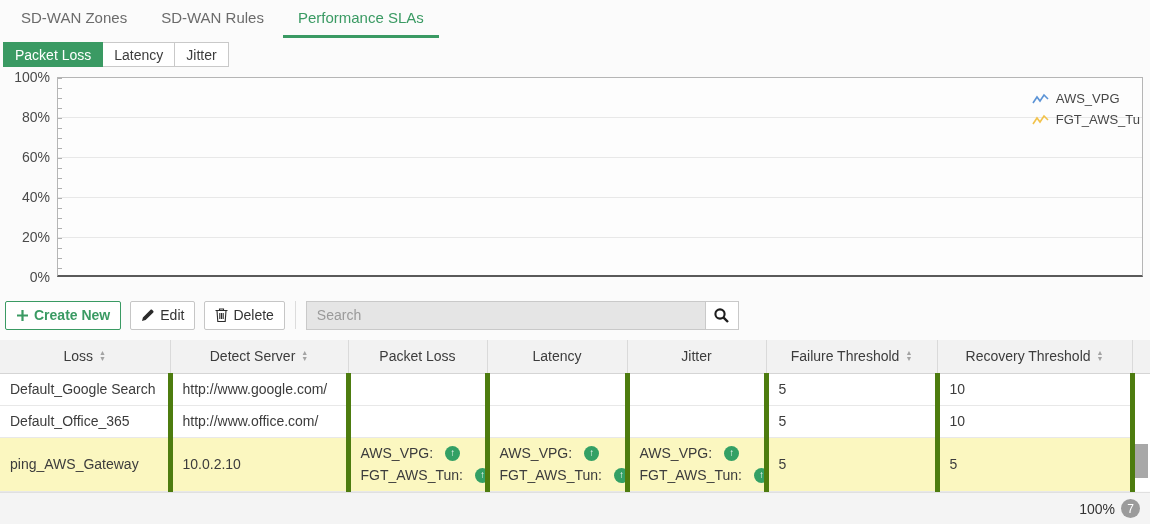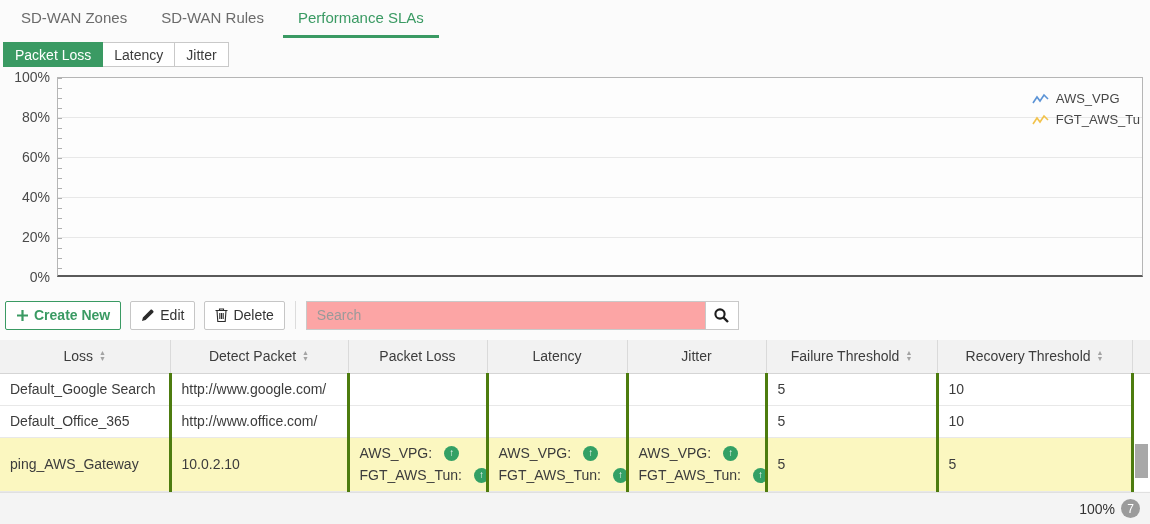--- a/index.html
+++ b/index.html
@@ -52,21 +52,21 @@
   .btn {
     display:inline-flex; align-items:center; gap:5px; height:29px; padding:0 10px;
     background:#fff; border:1px solid #c6c6c6; border-radius:2px;
     font-size:14px; color:#333; cursor:pointer;
   }
   .btn + .btn { margin-left:9px; }
   .btn.create { border-color:#3a9a63; color:#3a9a63;font-weight:bold; }
   .tb-sep { width:1px; height:28px; background:#dcdcdc; margin:0 10px; }
   .search-wrap { display:flex; }
   .search-input {
-    width:400px; height:29px; border:1px solid #c9c9c9; background:#fca5a5;
+    width:400px; height:29px; border:1px solid #c9c9c9; background:#e5e5e5;
     padding:0 10px; font-size:14px; font-family:inherit; color:#333; outline:none;
   }
   .search-input::placeholder { color:#9a9a9a; }
   .search-btn {
     width:33px; height:29px; border:1px solid #c9c9c9; border-left:none; background:#fff;
     display:flex; align-items:center; justify-content:center; cursor:pointer;
   }
 
   
   table.grid { border-collapse:collapse; width:1150px; margin-top:10px; table-layout:fixed; }
@@ -74,21 +74,21 @@
     height:33px; background:#f2f2f2; font-weight:400; font-size:14px; color:#3c3c3c;
     border-bottom:1px solid #d5d5d5; border-right:1px solid #dadada; text-align:center;
     white-space:nowrap; overflow:hidden;
   }
   .grid th .th-inner { display:inline-flex; align-items:center; gap:6px; }
   .sorter { display:inline-flex; flex-direction:column; line-height:5px; color:#a3a3a3; }
   .sorter i { font-style:normal; font-size:7px; height:6px; }
   .sorter i.up::before { content:"▲"; }
   .sorter i.dn::before { content:"▼"; }
   .grid td {
-    border-bottom:1px solid #e8e8e8; border-right:3px solid #4d7c0f;
+    border-bottom:1px solid #e8e8e8; border-right:5px solid #4d7c0f;
     padding:0 10px; font-size:14px; color:#3c3c3c; background:#fff;
     vertical-align:middle; white-space:nowrap; overflow:hidden;
   }
   .grid tr.r1 td, .grid tr.r2 td { height:32px; }
   .grid tr.hl td { height:54px; background:#fbf7c0; }
   .grid td.gutter, .grid tr.hl td.gutter { background:#fff; border-bottom:none; border-right:none; padding:0; }
   .grid th.gutter-h { border-right:none; }
   .mline { display:flex; align-items:center; gap:12px; line-height:22px; height:22px; }
   .upico {
     width:15px; height:15px; border-radius:50%; background:#33a065;
@@ -204,21 +204,21 @@
       <span class="th-inner">
             <span>Loss</span>
             <span class="sorter">
               <i class="up"></i>
               <i class="dn"></i>
             </span>
           </span>
     </th>
     <th>
       <span class="th-inner">
-            <span>Detect Packet</span>
+            <span>Detect Server</span>
             <span class="sorter">
               <i class="up"></i>
               <i class="dn"></i>
             </span>
           </span>
     </th>
     <th>
       <span class="th-inner">
             <span>Packet Loss</span>
           </span>

